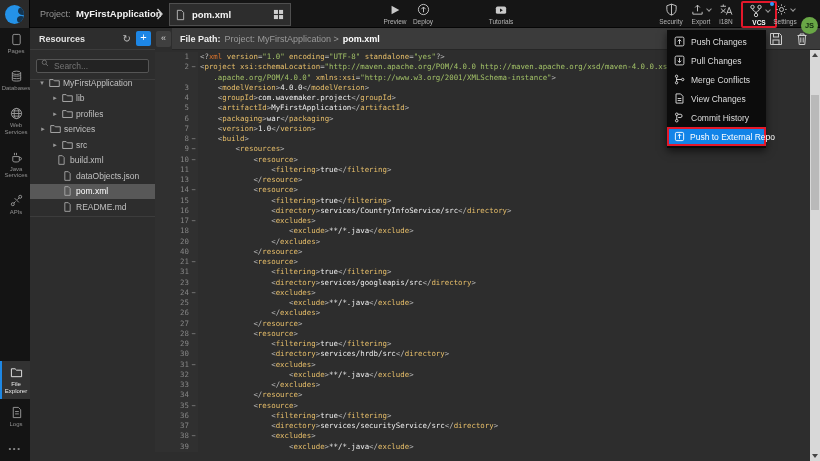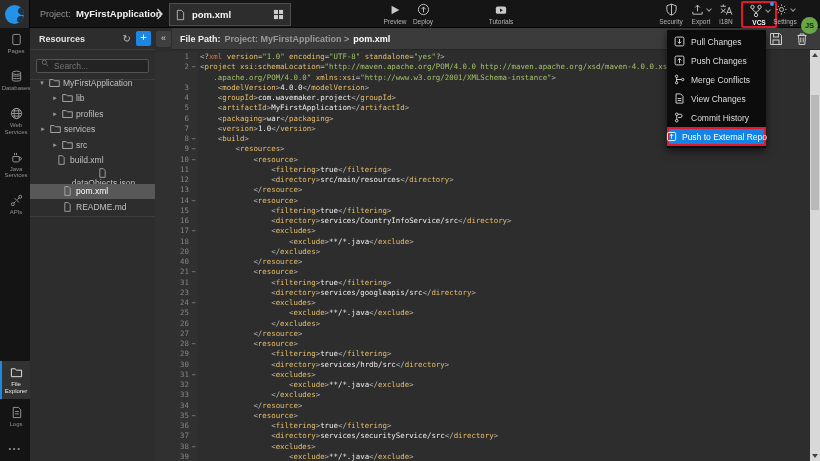--- a/index.html
+++ b/index.html
@@ -64,21 +64,21 @@
   .tlab{margin-left:3px;overflow:hidden;}
   .tree-footline{position:absolute;left:0;top:188px;width:125px;border-bottom:1px solid #3c3c3c;}
 
   
   #editor{position:absolute;left:155px;top:28px;width:665px;height:433px;background:#2d2d2d;}
   .collapse-btn{position:absolute;left:1px;top:3px;width:15px;height:16px;background:#3f3f3f;color:#cfcfcf;
                 font-size:9px;text-align:center;line-height:15px;border-radius:2px;cursor:pointer;z-index:5;}
   .pathbar{position:absolute;left:17px;top:0;width:648px;height:22px;background:#3b3b3b;border-bottom:1px solid #262626;
            display:flex;align-items:center;padding-left:8px;font-size:9px;white-space:nowrap;}
   .path-label{color:#ededed;font-weight:bold;margin-right:4px;text-align:right;}
-  .path-mid{color:#9a9a9a;margin-right:4px;font-weight:bold;}
+  .path-mid{color:#9a9a9a;margin-right:4px;}
   .path-file{color:#fff;font-weight:bold;}
   .bar-ic{position:absolute;top:4px;width:15px;height:15px;color:#cfcfcf;cursor:pointer;}
   .bar-ic svg{width:14px;height:14px;}
   #save-ic{right:36px;}
   #trash-ic{right:10px;}
   #code{position:absolute;left:0;top:22px;width:655px;height:411px;background:#2d2d2d;overflow:hidden;padding-top:2px;}
   .crow{display:flex;height:10.25px;}
   .ln{width:34px;flex:none;text-align:right;color:#858585;background:#303030;
       font:500 7.4px/10.25px "DejaVu Sans Mono",monospace;}
   .fold{width:9px;flex:none;text-align:center;color:#9a9a9a;font:500 7px/10.25px "DejaVu Sans Mono",monospace;background:#303030;}
@@ -94,21 +94,21 @@
   .sarr{position:absolute;left:2px;width:0;height:0;border-left:3px solid transparent;border-right:3px solid transparent;}
   .sarr.up{top:3px;border-bottom:4px solid #444;}
   .sarr.down{bottom:3px;border-top:4px solid #444;}
   .sthumb{position:absolute;left:1px;width:8px;top:45px;height:115px;background:#b9b9b9;}
 
   
   #vcsmenu{position:absolute;left:667px;top:30px;width:99px;background:#0c0c0c;z-index:40;padding:2px 0;
            box-shadow:0 3px 8px rgba(0,0,0,.6);}
   .mi{display:flex;align-items:center;height:19px;padding:0 7px;color:#dedede;font-size:8.5px;gap:6px;cursor:pointer;white-space:nowrap;}
   .mi svg{width:11px;height:11px;flex:none;}
-  .mi.hl{background:#1284e8;color:#fff;border:2px solid #e4182b;padding:0 5px;gap:5px;justify-content:center;}
+  .mi.hl{background:#1284e8;color:#fff;border:2px solid #e4182b;padding:0 5px;gap:5px;}
 </style>
 </head>
 <body>
 
 <div id="app">
 
   <header id="topbar">
     <div class="logo-tile">
       <span class="logo-circle"></span>
     </div>
@@ -354,21 +354,21 @@
         </div>
         <div class="trow" style="padding-left: 13px;">
           <span class="tchev"></span>
           <span class="tficon">
             <svg viewBox="0 0 10 12" fill="none" stroke="currentColor">
               <path d="M1.8,0.8 H6 L8.2,3 V11.2 H1.8 Z"></path>
             </svg>
           </span>
           <span class="tlab">build.xml</span>
         </div>
-        <div class="trow" style="padding-left: 19px; flex-direction: column;">
+        <div class="trow" style="padding-left: 19px;">
           <span class="tchev"></span>
           <span class="tficon">
             <svg viewBox="0 0 10 12" fill="none" stroke="currentColor">
               <path d="M1.8,0.8 H6 L8.2,3 V11.2 H1.8 Z"></path>
             </svg>
           </span>
           <span class="tlab">dataObjects.json</span>
         </div>
         <div class="trow selected" style="padding-left: 19px;">
           <span class="tchev"></span>
@@ -466,25 +466,20 @@
           <span class="ln">10</span>
           <span class="fold">−</span>
           <span class="ctext"><span class="c-txt">            </span><span class="c-pn">&lt;</span><span class="c-tag">resource</span><span class="c-pn">&gt;</span></span>
         </div>
         <div class="crow">
           <span class="ln">11</span>
           <span class="fold"></span>
           <span class="ctext"><span class="c-txt">                </span><span class="c-pn">&lt;</span><span class="c-tag">filtering</span><span class="c-pn">&gt;</span><span class="c-txt">true</span><span class="c-pn">&lt;/</span><span class="c-tag">filtering</span><span class="c-pn">&gt;</span></span>
         </div>
         <div class="crow">
-          <span class="ln">12</span>
-          <span class="fold"></span>
-          <span class="ctext"><span class="c-txt">                </span><span class="c-pn">&lt;</span><span class="c-tag">directory</span><span class="c-pn">&gt;</span><span class="c-txt">src/main/resources</span><span class="c-pn">&lt;/</span><span class="c-tag">directory</span><span class="c-pn">&gt;</span></span>
-        </div>
-        <div class="crow">
           <span class="ln">13</span>
           <span class="fold"></span>
           <span class="ctext"><span class="c-txt">            </span><span class="c-pn">&lt;/</span><span class="c-tag">resource</span><span class="c-pn">&gt;</span></span>
         </div>
         <div class="crow">
           <span class="ln">14</span>
           <span class="fold">−</span>
           <span class="ctext"><span class="c-txt">            </span><span class="c-pn">&lt;</span><span class="c-tag">resource</span><span class="c-pn">&gt;</span></span>
         </div>
         <div class="crow">
@@ -618,33 +613,33 @@
       <span class="sthumb"></span>
       <span class="sarr down"></span>
     </div>
   </main>
 
   <div id="vcsmenu">
       <div class="mi">
         <span>
           <svg viewBox="0 0 12 12" fill="none" stroke="currentColor">
             <rect x="1.2" y="1.2" width="9.6" height="9.6" rx="1.5"></rect>
-            <path d="M6,3.2 V8 M4.1,6.2 L6,8.1 L7.9,6.2"></path>
-          </svg>
-        </span>
-        <span>Pull Changes</span>
+            <path d="M6,8.8 V4 M4.1,5.8 L6,3.9 L7.9,5.8"></path>
+          </svg>
+        </span>
+        <span>Push Changes</span>
       </div>
       <div class="mi">
         <span>
           <svg viewBox="0 0 12 12" fill="none" stroke="currentColor">
             <rect x="1.2" y="1.2" width="9.6" height="9.6" rx="1.5"></rect>
-            <path d="M6,8.8 V4 M4.1,5.8 L6,3.9 L7.9,5.8"></path>
-          </svg>
-        </span>
-        <span>Push Changes</span>
+            <path d="M6,3.2 V8 M4.1,6.2 L6,8.1 L7.9,6.2"></path>
+          </svg>
+        </span>
+        <span>Pull Changes</span>
       </div>
       <div class="mi">
         <span>
           <svg viewBox="0 0 12 12" fill="none" stroke="currentColor">
             <circle cx="2.8" cy="2.5" r="1.3"></circle>
             <circle cx="2.8" cy="9.5" r="1.3"></circle>
             <circle cx="9.5" cy="6" r="1.3"></circle>
             <path d="M2.8,3.8 V8.2 M2.8,6 H8.2"></path>
           </svg>
         </span>

